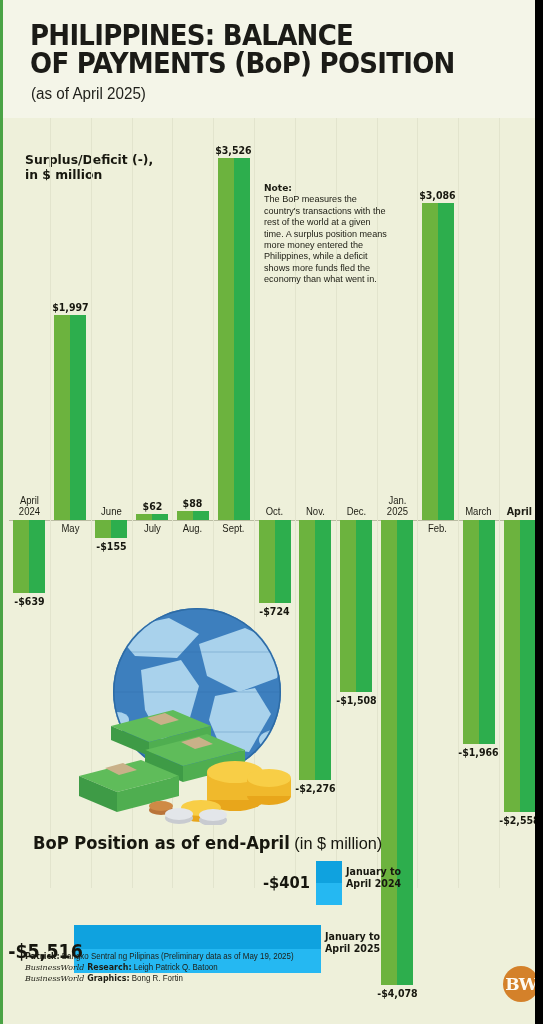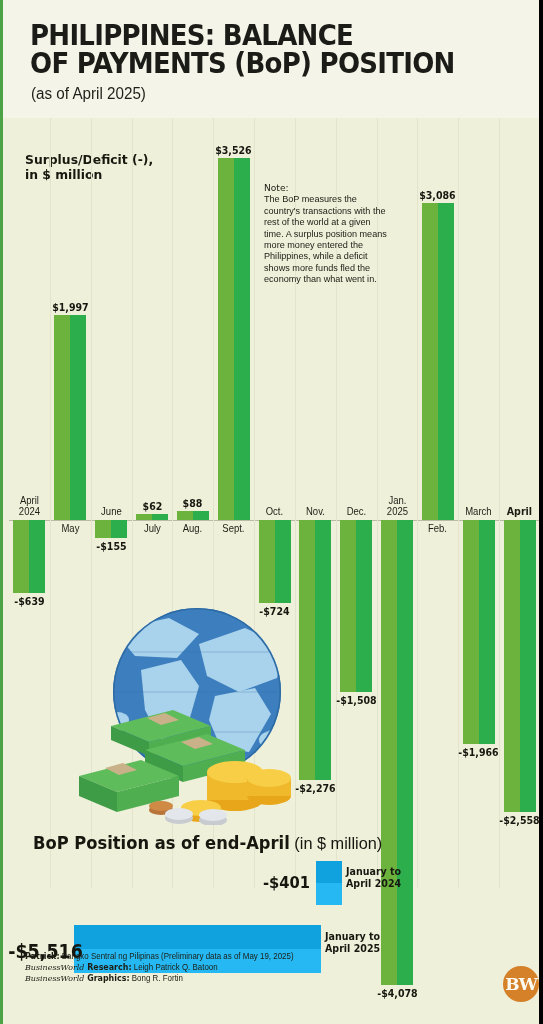--- a/index.html
+++ b/index.html
@@ -6,21 +6,21 @@
   body{
     width:543px;height:1024px;overflow:hidden;
     background:#eef0da;
     font-family:"Liberation Sans",sans-serif;
     -webkit-font-smoothing:antialiased;
   }
   #infographic{
     position:relative;width:543px;height:1024px;
     background:#eef0da;
     border-left:3px solid #4aa345;
-    border-right:4px solid #000000;
+    border-right:8px solid #000000;
     box-sizing:border-box;
     overflow:hidden;
   }
   
   .header-band{
     position:absolute;left:0;top:0;width:543px;height:118px;
     background:#f4f5e8;
   }
   .title{
     position:absolute;left:27px;top:22px;width:470px;
@@ -69,21 +69,21 @@
     text-align:center;white-space:pre-line;
     transform:scaleX(0.95);
   }
   .bar-month.bold{font-family:"DejaVu Sans",sans-serif;font-weight:bold;}
   
   .note{
     position:absolute;left:261px;top:182px;width:128px;
     font-size:9.4px;line-height:11.4px;color:#1c1c13;
     transform:scaleX(0.97);transform-origin:left top;
   }
-  .note b{font-family:"DejaVu Sans",sans-serif;font-weight:normal;}
+  .note b{font-family:"DejaVu Sans",sans-serif;font-weight:bold;}
   
   .illus{position:absolute;left:46px;top:600px;width:260px;height:225px;}
   
   .bop-heading{
     position:absolute;left:30px;top:833px;
     font-size:17px;color:#17170f;white-space:nowrap;
     transform:scaleX(0.96);transform-origin:left top;
   }
   .bop-heading b{font-family:"DejaVu Sans",sans-serif;font-weight:bold;}
   .blue-bar{position:absolute;}

